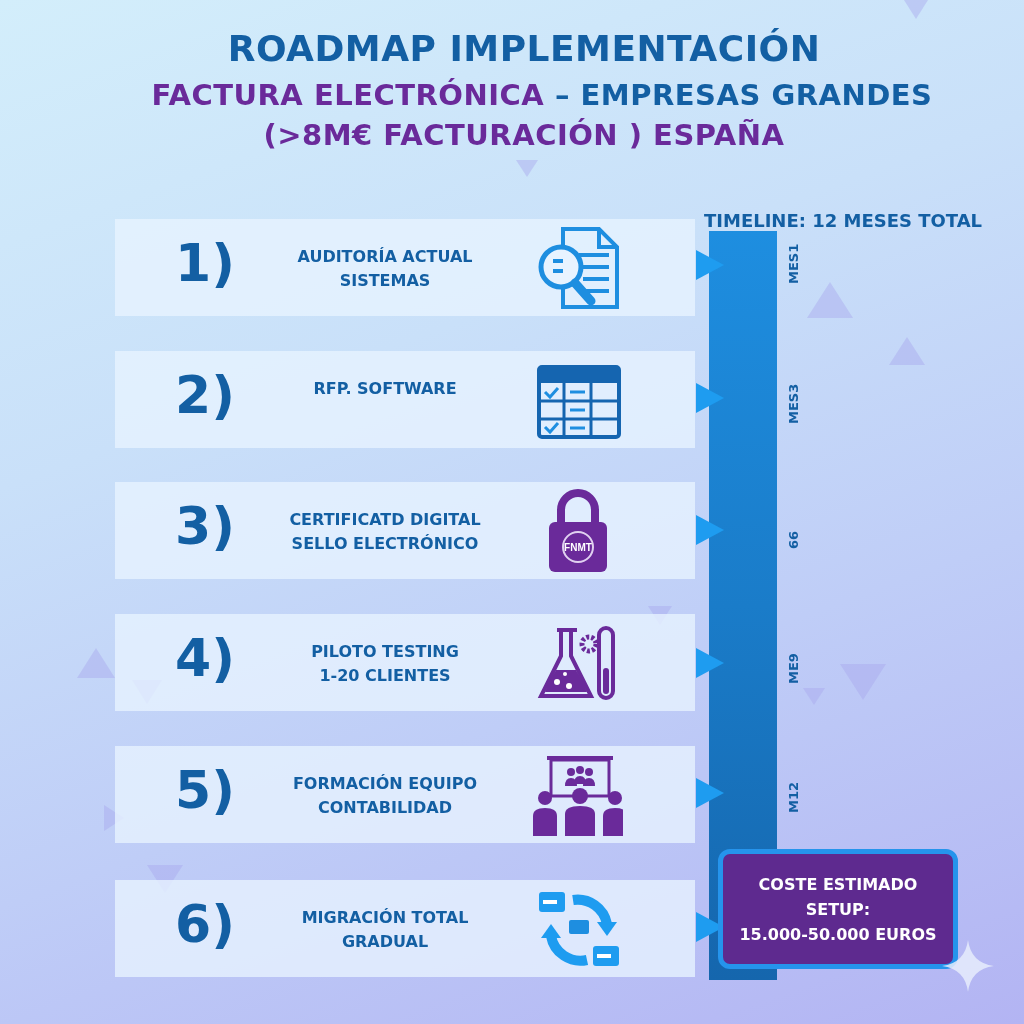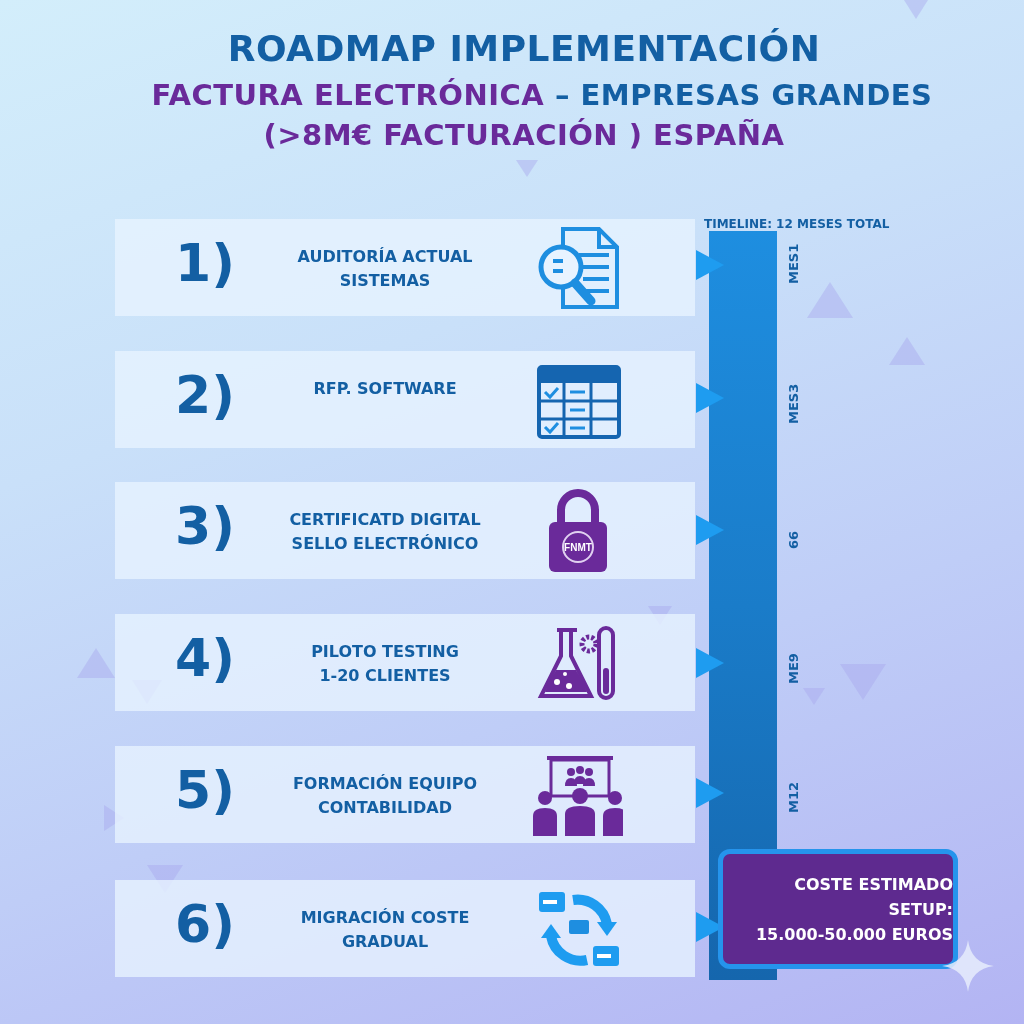--- a/index.html
+++ b/index.html
@@ -26,37 +26,37 @@
   }
   .step .num {
     position: absolute; left: 60px; top: 14px; font-size: 52px; font-weight: 700; color: #135fa3;
   }
   .step .label {
     position: absolute; left: 150px; width: 240px; top: 26px; text-align: center;
     font-size: 16px; font-weight: 700; color: #135fa3; line-height: 24px;
   }
   .step .icon { position: absolute; left: 418px; top: 6px; width: 90px; height: 86px; }
 
-  .timeline-title { position: absolute; left: 704px; top: 217px; font-size: 12px; font-weight: 700; color: #135fa3; }
+  .timeline-title { position: absolute; left: 704px; top: 210px; font-size: 18px; font-weight: 700; color: #135fa3; }
   .bar {
     position: absolute; left: 709px; top: 231px; width: 68px; height: 749px;
     background: linear-gradient(180deg, #1e8ee0 0%, #1a7cc9 50%, #1566ad 100%);
   }
   .arrow {
     position: absolute; left: 696px; width: 0; height: 0;
     border-top: 15px solid transparent; border-bottom: 15px solid transparent; border-left: 28px solid #1e9cf0;
   }
   .month {
     position: absolute; left: 786px; font-size: 13px; font-weight: 700; color: #135fa3;
     transform: rotate(-90deg); transform-origin: left top; white-space: nowrap;
   }
   .cost {
     position: absolute; left: 718px; top: 849px; width: 240px; height: 120px;
     background: #5e2a8f; border: 5px solid #2594ec; border-radius: 12px;
-    color: #fff; font-weight: 700; font-size: 16px; text-align: right;
+    color: #fff; font-weight: 700; font-size: 16px; text-align: center;
     display: flex; flex-direction: column; justify-content: center; line-height: 25px;
   }
   .sparkle { position: absolute; left: 942px; top: 940px; width: 52px; height: 52px; }
 </style>
 </head>
 <body>
 
 <div class="tri down" style="--s:12px; left:904px; top:0;"></div>
 <div class="tri down" style="--s:11px; left:516px; top:160px;"></div>
 <div class="tri up" style="--s:23px; left:807px; top:282px;"></div>
@@ -168,21 +168,21 @@
       <circle cx="82" cy="46" r="7" fill="#6a2a9a"></circle>
     <path d="M0 84 V64 Q0 56 12 56 Q24 56 24 64 V84 Z" fill="#6a2a9a"></path>
     <path d="M32 84 V62 Q32 54 47 54 Q62 54 62 62 V84 Z" fill="#6a2a9a"></path>
     <path d="M70 84 V64 Q70 56 82 56 Q94 56 94 64 V84 Z" fill="#6a2a9a"></path>
   </svg>
 </div>
 
 <div class="step" style="top:880px;">
   <div class="num">6)</div>
   <div class="label">
-    <div>MIGRACIÓN COSTE</div>
+    <div>MIGRACIÓN TOTAL</div>
     <div>GRADUAL</div>
   </div>
   <svg class="icon" viewBox="0 0 90 86">
     <path d="M40 14 A30 30 0 0 1 74 38" fill="none" stroke="#1e9cf0" stroke-width="10"></path>
     <polygon points="64,36 84,36 74,50" fill="#1e9cf0"></polygon>
     <path d="M54 74 A30 30 0 0 1 18 50" fill="none" stroke="#1e9cf0" stroke-width="10"></path>
     <polygon points="8,52 28,52 18,38" fill="#1e9cf0"></polygon>
     <rect x="6" y="6" width="26" height="20" rx="3" fill="#1e9cf0"></rect>
     <rect x="10" y="14" width="14" height="4" fill="#fff"></rect>
     <rect x="36" y="34" width="20" height="14" rx="2" fill="#1e8ee0"></rect>

